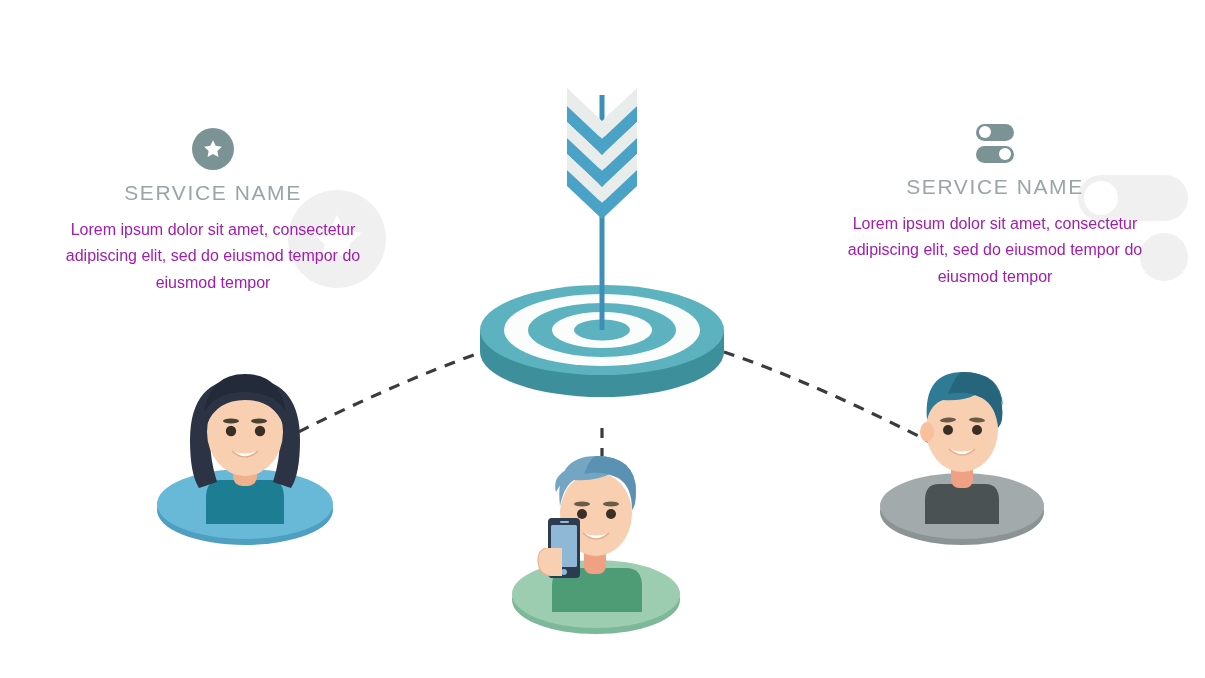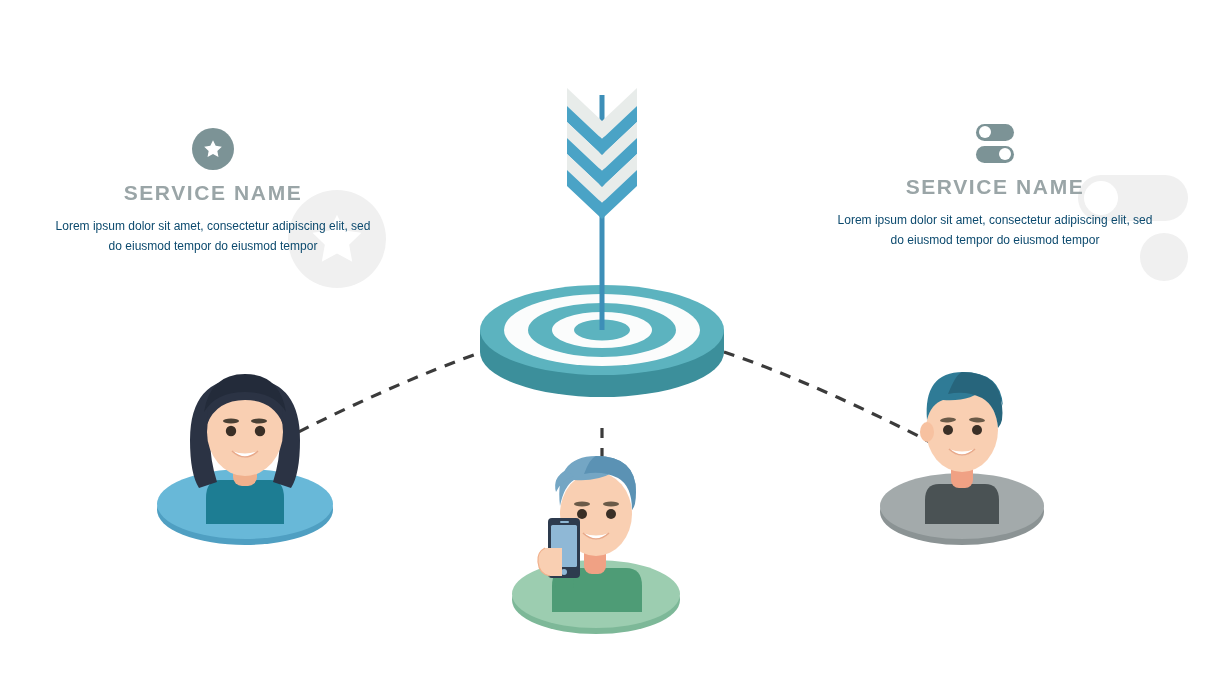--- a/index.html
+++ b/index.html
@@ -48,28 +48,28 @@
     height: 46px;
     display: flex;
     align-items: center;
     justify-content: center;
     margin-bottom: 10px;
   }
   .service-title {
     font-size: 21px;
     letter-spacing: 1.6px;
     color: #9aa5a7;
-    font-weight: 700;
+    font-weight: 400;
     margin: 0 0 14px 0;
     line-height: 1;
   }
   .service-desc {
-    font-size: 12px;
+    font-size: 16px;
     line-height: 1.65;
-    color: #0c4a6e;
+    color: #a21caf;
     margin: 0;
     padding: 0 6px;
   }
 
   
   .icon-circle-star {
     width: 42px;
     height: 42px;
     border-radius: 50%;
     background: #7c9396;

